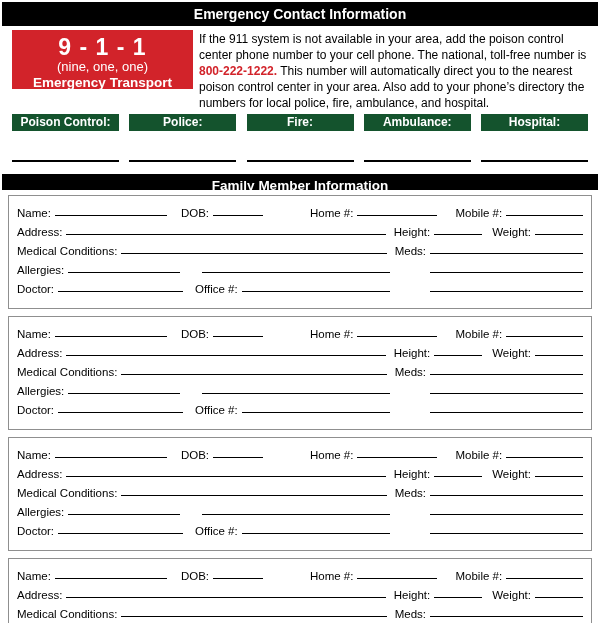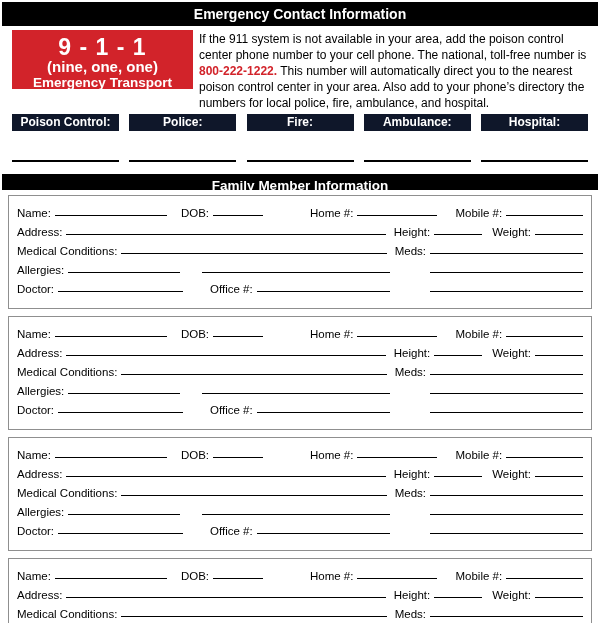--- a/index.html
+++ b/index.html
@@ -18,38 +18,38 @@
   .topbar { margin: 2px 2px 0; height: 24px; line-height: 24px; font-size: 14px; }
   .familybar { margin: 12px 2px 0; height: 16px; line-height: 23px; font-size: 13.5px; }
 
   .intro-row { display: flex; margin: 4px 6px 0 12px; align-items: flex-start; }
   .redbox {
     flex: 0 0 181px; height: 59px;
     color: #fff; text-align: center;
     padding-top: 5px; box-sizing: border-box;
   }
   .redbox .num { font-size: 23px; font-weight: bold; line-height: 24px; letter-spacing: 1px; }
-  .redbox .pron { font-size: 15px; font-weight: bold; line-height: 15px; }
+  .redbox .pron { font-size: 13px; font-weight: normal; line-height: 15px; }
   .redbox .sub { font-size: 13.5px; font-weight: bold; line-height: 17px; }
 
   .intro-text {
     margin-left: 6px; flex: 1;
     font-size: 12px; line-height: 16px;
     padding-top: 1px;
   }
   .intro-text .phone { font-weight: bold; }
 
   .contact-bars, .contact-lines {
     display: flex; justify-content: space-between;
     margin: 0 12px;
   }
   .contact-bars { margin-top: 3px; }
   .cbar {
     flex: 0 0 107px; height: 17px; line-height: 17px;
-    background: #0f172a; color: #fff;
+    background: #14532d; color: #fff;
     font-weight: bold; font-size: 12px; text-align: center;
   }
   .contact-lines { margin-top: 27px; }
   .cline { flex: 0 0 107px; height: 2px; border-bottom: 2px solid #000; }
 
   .family-members { margin-top: 5px; }
   .member {
     margin: 0 8px 7px;
     height: 114px; box-sizing: border-box;
     border: 1px solid #8f8f8f;
@@ -57,21 +57,21 @@
   }
   .frow {
     display: flex; align-items: flex-end;
     height: 19px; font-size: 11.5px; white-space: nowrap;
   }
   .lbl { padding-right: 4px; }
   .ln { border-bottom: 1px solid #000; height: 1px; margin-bottom: 3px; }
   .flex1 { flex: 1; }
   .w112 { width: 112px; } .w50 { width: 50px; } .w80 { width: 80px; }
   .w48 { width: 48px; } .w153 { width: 153px; } .w125 { width: 125px; }
-  .ml8 { margin-left: 8px; } .ml10 { margin-left: 10px; } .ml12 { margin-left: 27px; }
+  .ml8 { margin-left: 8px; } .ml10 { margin-left: 10px; } .ml12 { margin-left: 12px; }
   .ml14 { margin-left: 14px; } .ml15 { margin-left: 15px; padding-left: 32px; } .ml17 { margin-left: 18px; }
   .ml22 { margin-left: 22px; } .ml40 { margin-left: 40px; }
 </style>
 </head>
 <body>
 
 <div class="bar topbar">
   <span>Emergency Contact Information</span>
 </div>
 

